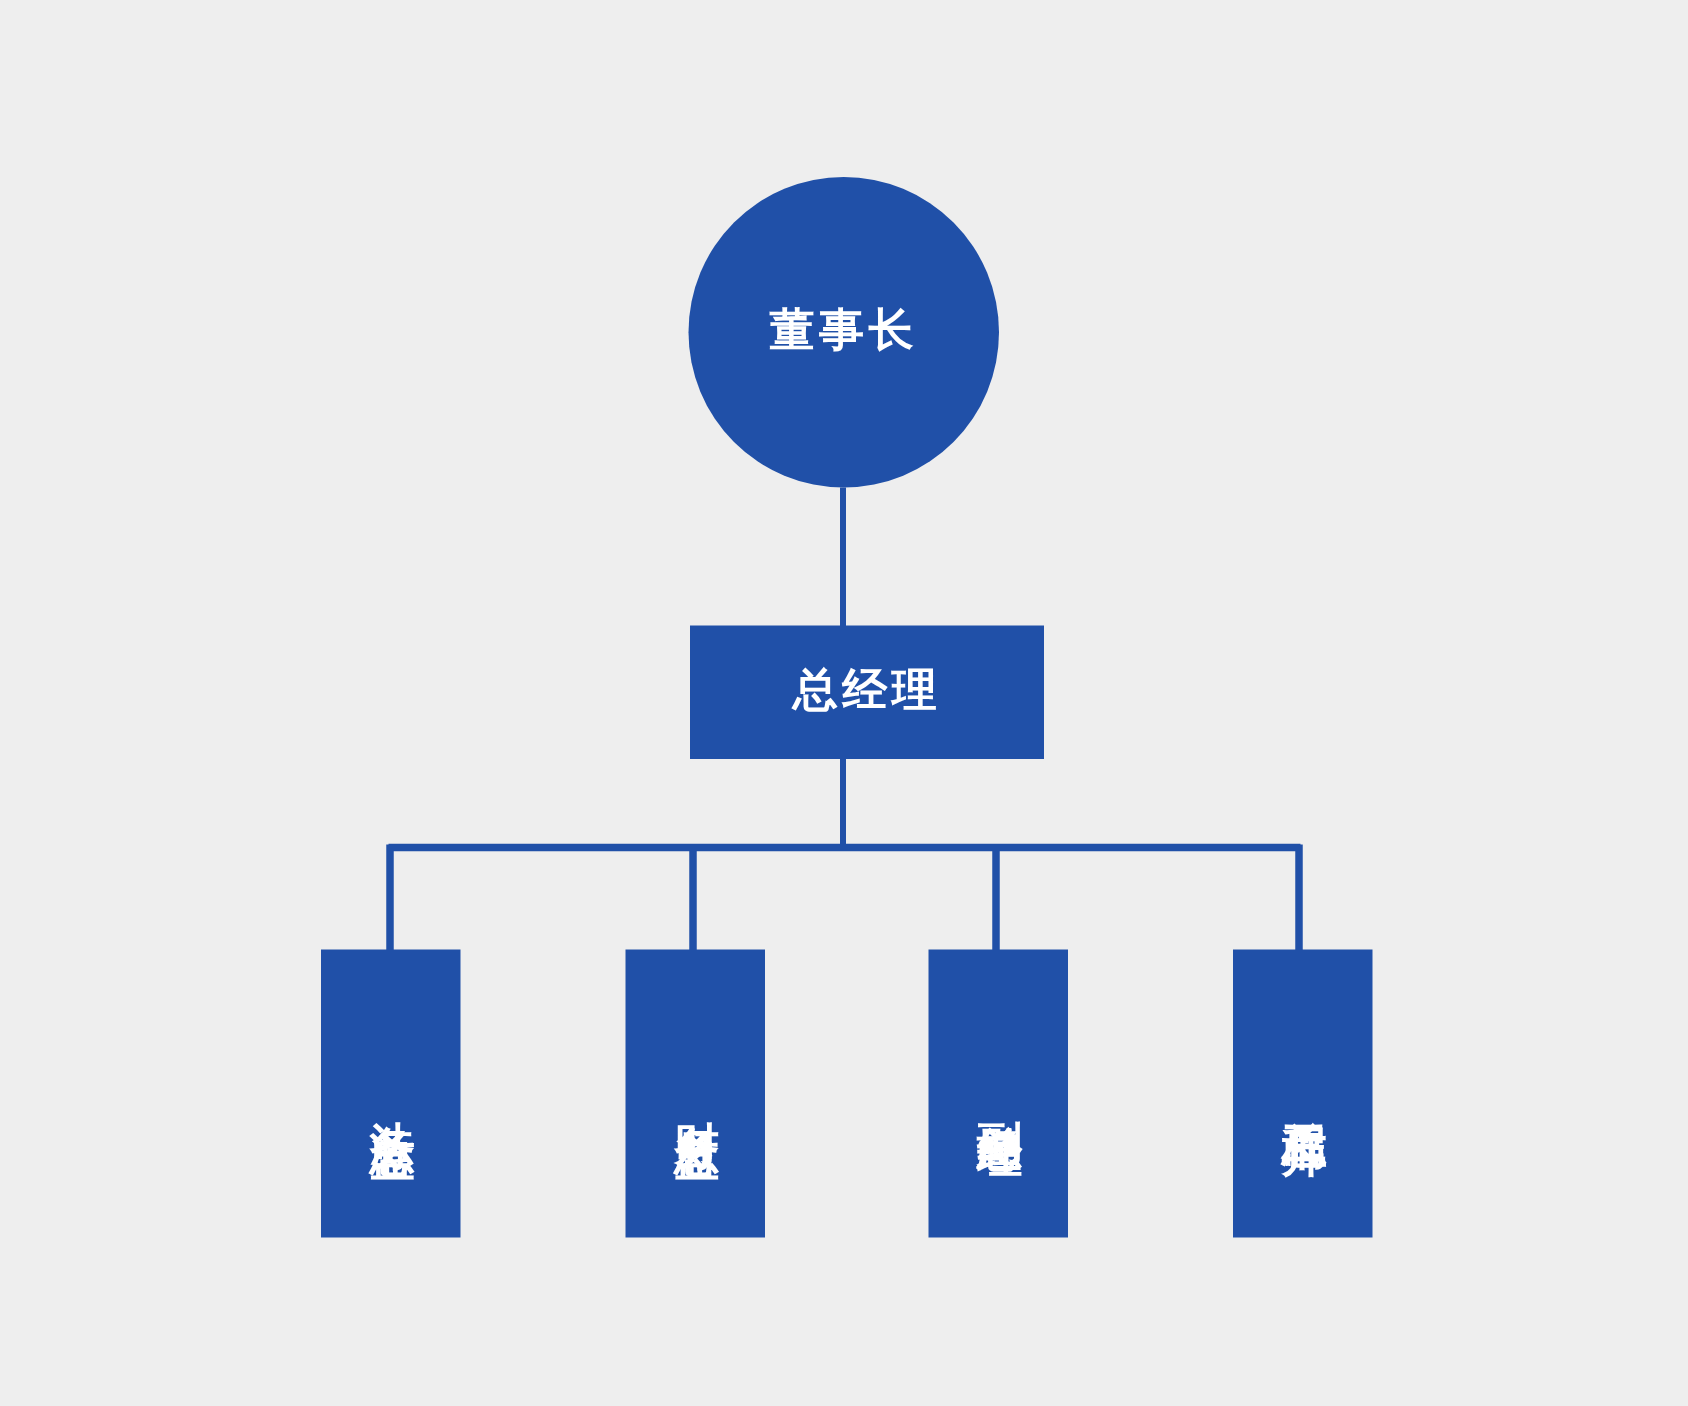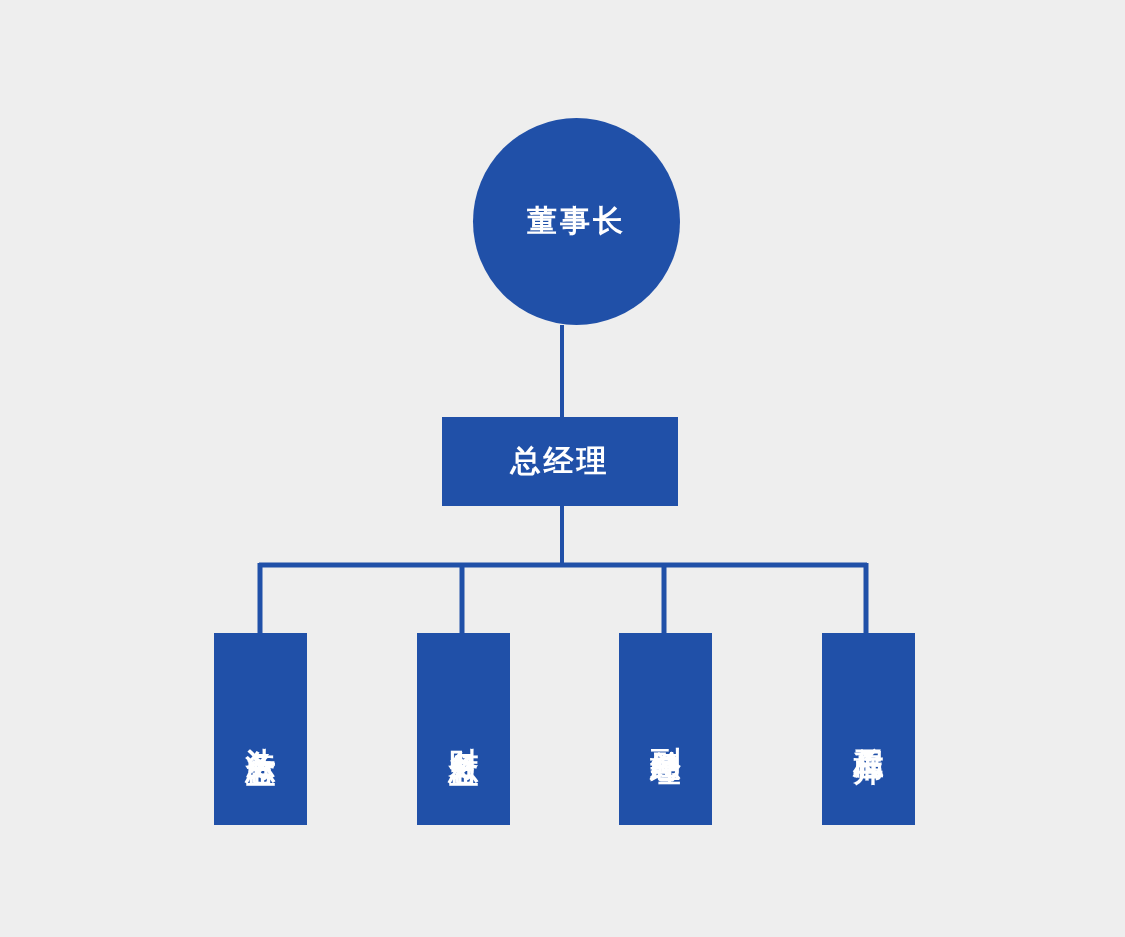--- a/index.html
+++ b/index.html
@@ -42,33 +42,33 @@
   .node-circle {
     border-radius: 50%;
   }
   .node-label {
     display: block;
     white-space: pre;
     letter-spacing: 0.06em;
   }
   
   .node-root {
-    left: 473px;
+    left: 459px;
     top: 118px;
     width: 207px;
     height: 207px;
     font-size: 30px;
     font-weight: 700;
   }
   .node-root .node-label {
     letter-spacing: 0.10em;
   }
   
   .node-l2 {
-    left: 442px;
+    left: 460px;
     top: 417px;
     width: 236px;
     height: 89px;
     font-size: 30px;
     font-weight: 700;
   }
   .node-l2 .node-label {
     letter-spacing: 0.10em;
   }
   

